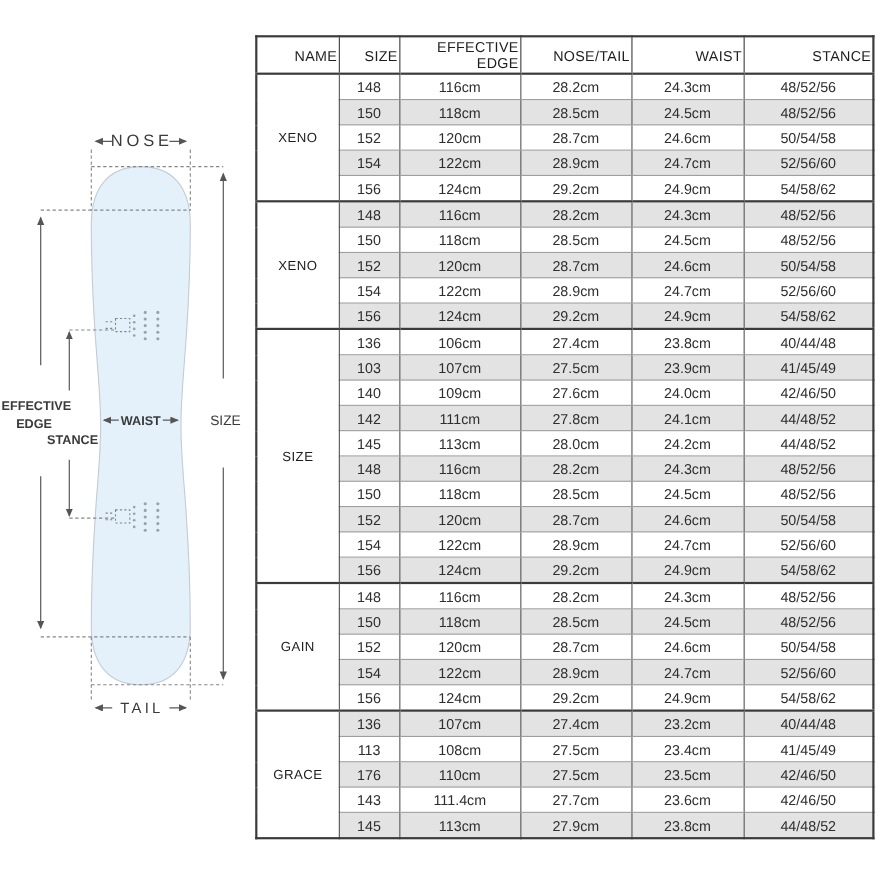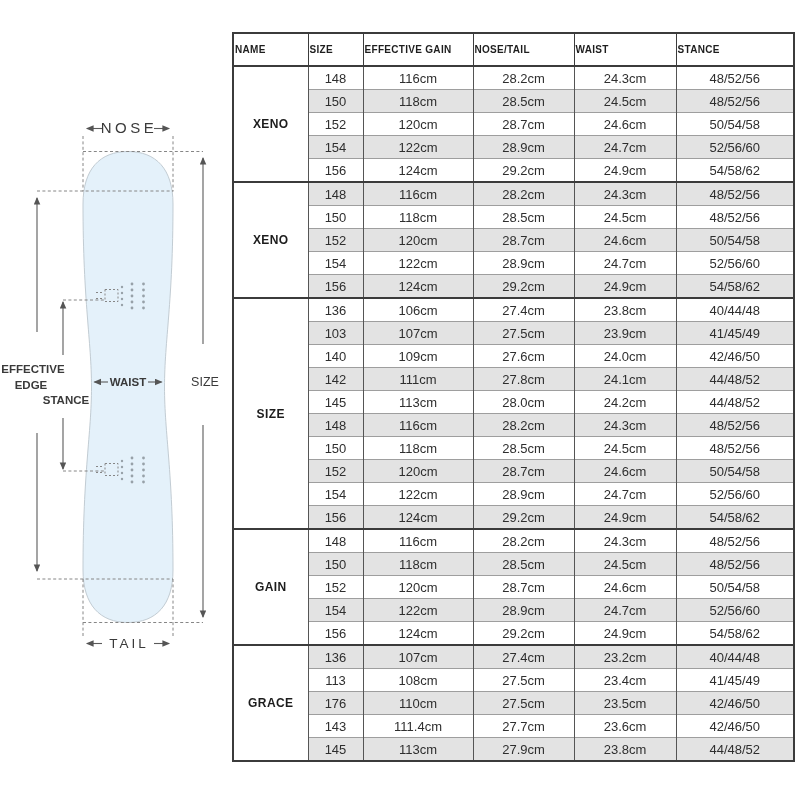--- a/index.html
+++ b/index.html
@@ -9,33 +9,33 @@
   
   .diagram { position:absolute; left:0; top:0; width:232px; height:800px; }
 
   
   .table-wrap { position:absolute; left:232px; top:32px; width:561px; }
   table.size-table {
     width:561px; border-collapse:collapse; table-layout:fixed;
     border:2px solid #3b3b3b;
   }
   table.size-table th {
-    height:29px; font-size:10px; font-weight:700; letter-spacing:0.3px;
-    color:#1e1e1e; text-align:left; vertical-align:middle;
+    height:29px; font-size:13px; font-weight:400; letter-spacing:0.3px;
+    color:#1e1e1e; text-align:right; vertical-align:middle;
     border:1px solid #3b3b3b; border-bottom:2px solid #3b3b3b;
   }
   table.size-table td {
     height:22px; font-size:13px; color:#2e2e2e; text-align:center; vertical-align:middle;
     border-left:1px solid #555555; border-right:1px solid #555555;
     border-top:1px solid #9e9e9e; background:#ffffff; padding:0;
   }
   table.size-table tr.alt td { background:#e3e3e3; }
   table.size-table tr.section-start td { border-top:2px solid #3b3b3b; }
   table.size-table td.name-cell {
-    background:#ffffff !important; font-weight:700; font-size:12px;
+    background:#ffffff !important; font-weight:400; font-size:12px;
     letter-spacing:0.4px; color:#1c1c1c;
   }
 
   
   .diagram text { fill:#3a3a3a; }
   .lbl-spaced { font-size:15px; letter-spacing:3.5px; font-weight:400; }
   .lbl-tail   { font-size:13.5px; letter-spacing:3px; font-weight:400; }
   .lbl-bold   { font-size:11.5px; font-weight:700; }
   .lbl-size   { font-size:12.5px; font-weight:400; }
 </style>
@@ -171,21 +171,21 @@
           <col style="width:55px">
           <col style="width:110px">
         <col style="width:101px">
           <col style="width:102px">
           <col style="width:118px">
       </colgroup>
       <thead>
         <tr>
           <th>NAME</th>
           <th>SIZE</th>
-          <th>EFFECTIVE GAIN</th>
+          <th>EFFECTIVE EDGE</th>
           <th>NOSE/TAIL</th>
           <th>WAIST</th>
           <th>STANCE</th>
         </tr>
       </thead>
       <tbody>
           <tr>
             <td class="name-cell" rowspan="5">XENO</td>
             <td>148</td>
             <td>116cm</td>

